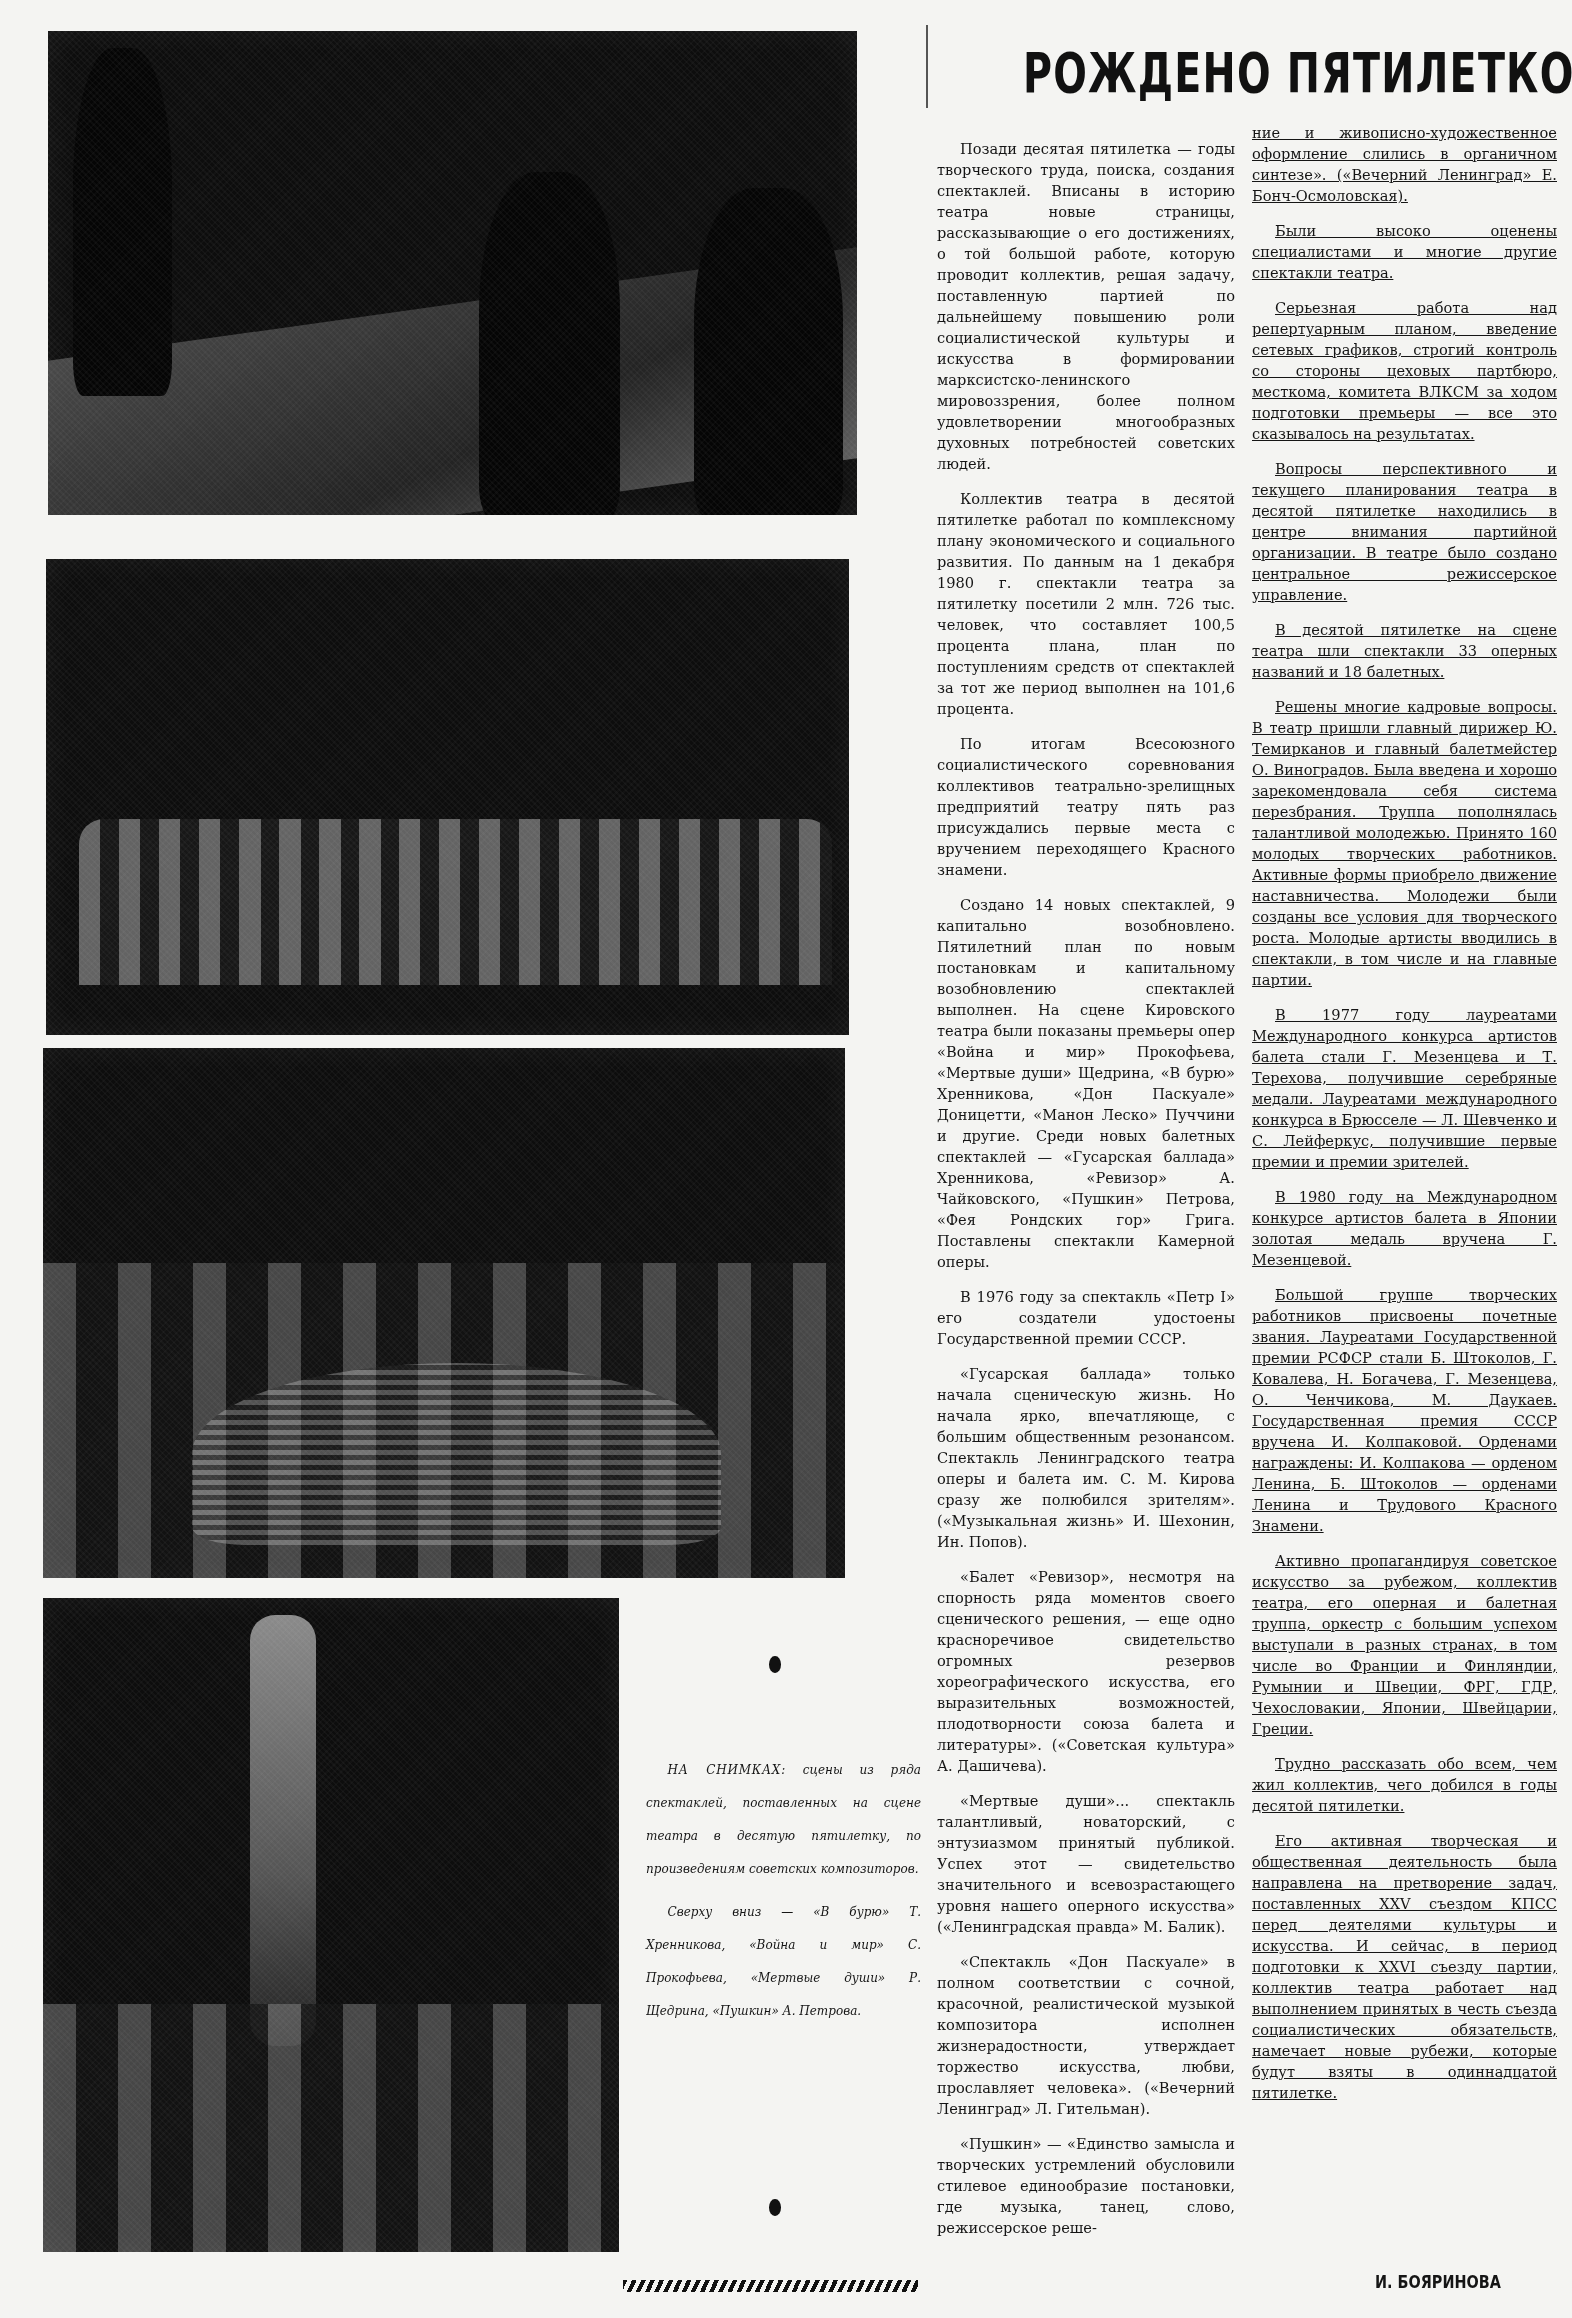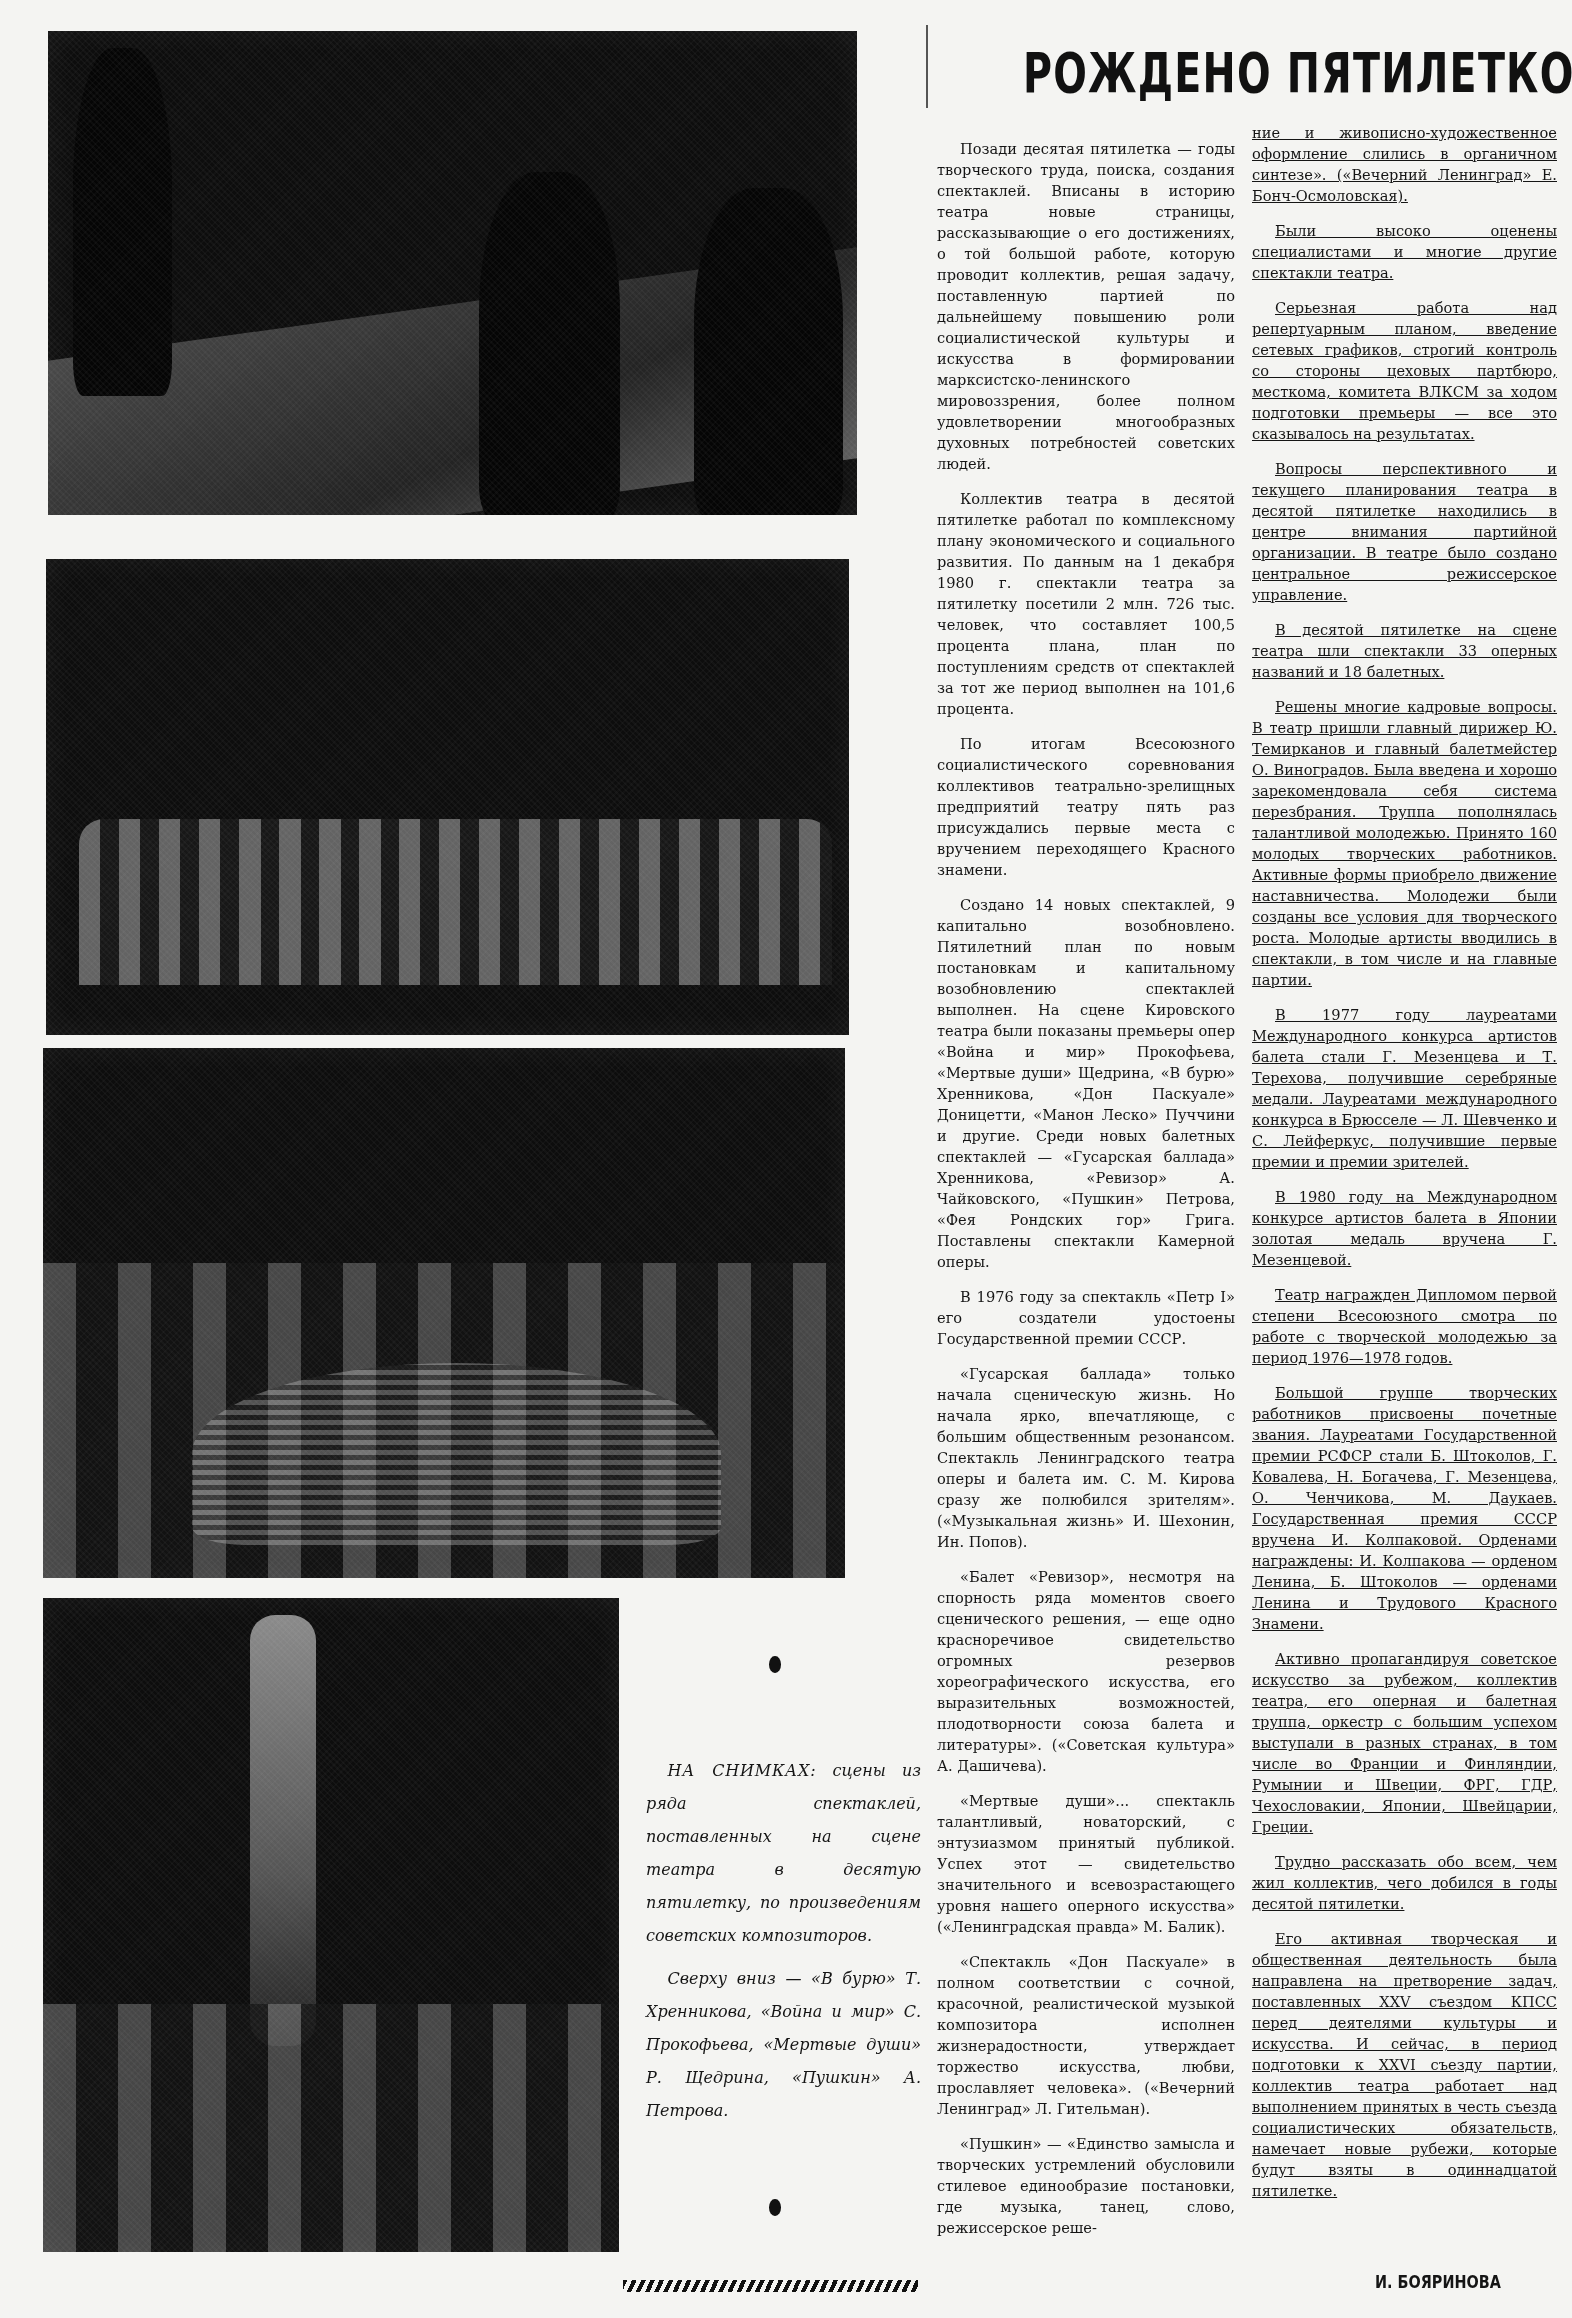--- a/index.html
+++ b/index.html
@@ -53,21 +53,21 @@
   #col-1 { left: 937px; top: 124px; width: 298px; }
   #col-2 { left: 1252px; top: 108px; width: 305px; text-decoration: underline; }
 
   .byline {
     position: absolute; left: 1375px; top: 2271px;
     font-family: "DejaVu Sans", sans-serif; font-weight: bold; font-size: 18px;
     transform: scaleX(0.8); transform-origin: left; white-space: nowrap;
   }
   .caption {
     position: absolute; left: 646px; top: 1754px; width: 275px;
-    font-family: "DejaVu Serif", serif; font-style: italic; font-size: 16px; line-height: 33px;
+    font-family: "DejaVu Serif", serif; font-style: italic; font-size: 12px; line-height: 33px;
     text-align: justify;
   }
   .caption p { margin: 0 0 10px 0; text-indent: 21.5px; }
   .caption .lead { font-style: italic; letter-spacing: 0.8px; }
   .dot { position: absolute; width: 11.6px; height: 16.6px; background: #111; border-radius: 50%; }
   #dot-1 { left: 769px; top: 1656px; }
   #dot-2 { left: 769px; top: 2199px; }
   .rule-hatch {
     position: absolute; left: 623px; top: 2280px; width: 295px; height: 11.6px;
     background: repeating-linear-gradient(115deg, #111 0 4.1px, transparent 4.1px 8.3px);
@@ -120,21 +120,20 @@
   </div>
 <div class="col" id="col-2">
     <p style="text-indent: 0px;">ние и живописно-художественное оформление слились в органичном синтезе». («Вечерний Ленинград» Е. Бонч-Осмоловская).</p>
     <p>Были высоко оценены специалистами и многие другие спектакли театра.</p>
     <p>Серьезная работа над репертуарным планом, введение сетевых графиков, строгий контроль со стороны цеховых партбюро, месткома, комитета ВЛКСМ за ходом подготовки премьеры — все это сказывалось на результатах.</p>
     <p>Вопросы перспективного и текущего планирования театра в десятой пятилетке находились в центре внимания партийной организации. В театре было создано центральное режиссерское управление.</p>
     <p>В десятой пятилетке на сцене театра шли спектакли 33 оперных названий и 18 балетных.</p>
     <p>Решены многие кадровые вопросы. В театр пришли главный дирижер Ю. Темирканов и главный балетмейстер О. Виноградов. Была введена и хорошо зарекомендовала себя система перезбрания. Труппа пополнялась талантливой молодежью. Принято 160 молодых творческих работников. Активные формы приобрело движение наставничества. Молодежи были созданы все условия для творческого роста. Молодые артисты вводились в спектакли, в том числе и на главные партии.</p>
     <p>В 1977 году лауреатами Международного конкурса артистов балета стали Г. Мезенцева и Т. Терехова, получившие серебряные медали. Лауреатами международного конкурса в Брюсселе — Л. Шевченко и С. Лейферкус, получившие первые премии и премии зрителей.</p>
     <p>В 1980 году на Международном конкурсе артистов балета в Японии золотая медаль вручена Г. Мезенцевой.</p>
-    <p>Театр награжден Дипломом первой степени Всесоюзного смотра по работе с творческой молодежью за период 1976—1978 годов.</p>
     <p>Большой группе творческих работников присвоены почетные звания. Лауреатами Государственной премии РСФСР стали Б. Штоколов, Г. Ковалева, Н. Богачева, Г. Мезенцева, О. Ченчикова, М. Даукаев. Государственная премия СССР вручена И. Колпаковой. Орденами награждены: И. Колпакова — орденом Ленина, Б. Штоколов — орденами Ленина и Трудового Красного Знамени.</p>
     <p>Активно пропагандируя советское искусство за рубежом, коллектив театра, его оперная и балетная труппа, оркестр с большим успехом выступали в разных странах, в том числе во Франции и Финляндии, Румынии и Швеции, ФРГ, ГДР, Чехословакии, Японии, Швейцарии, Греции.</p>
     <p>Трудно рассказать обо всем, чем жил коллектив, чего добился в годы десятой пятилетки.</p>
     <p>Его активная творческая и общественная деятельность была направлена на претворение задач, поставленных XXV съездом КПСС перед деятелями культуры и искусства. И сейчас, в период подготовки к XXVI съезду партии, коллектив театра работает над выполнением принятых в честь съезда социалистических обязательств, намечает новые рубежи, которые будут взяты в одиннадцатой пятилетке.</p>
   </div>
 
 <div class="caption">
   <p><span class="lead">НА СНИМКАХ:</span><span> сцены из ряда спектаклей, поставленных на сцене театра в десятую пятилетку, по произведениям советских композиторов.</span></p>
   <p>Сверху вниз — «В бурю» Т. Хренникова, «Война и мир» С. Прокофьева, «Мертвые души» Р. Щедрина, «Пушкин» А. Петрова.</p>
 </div>

